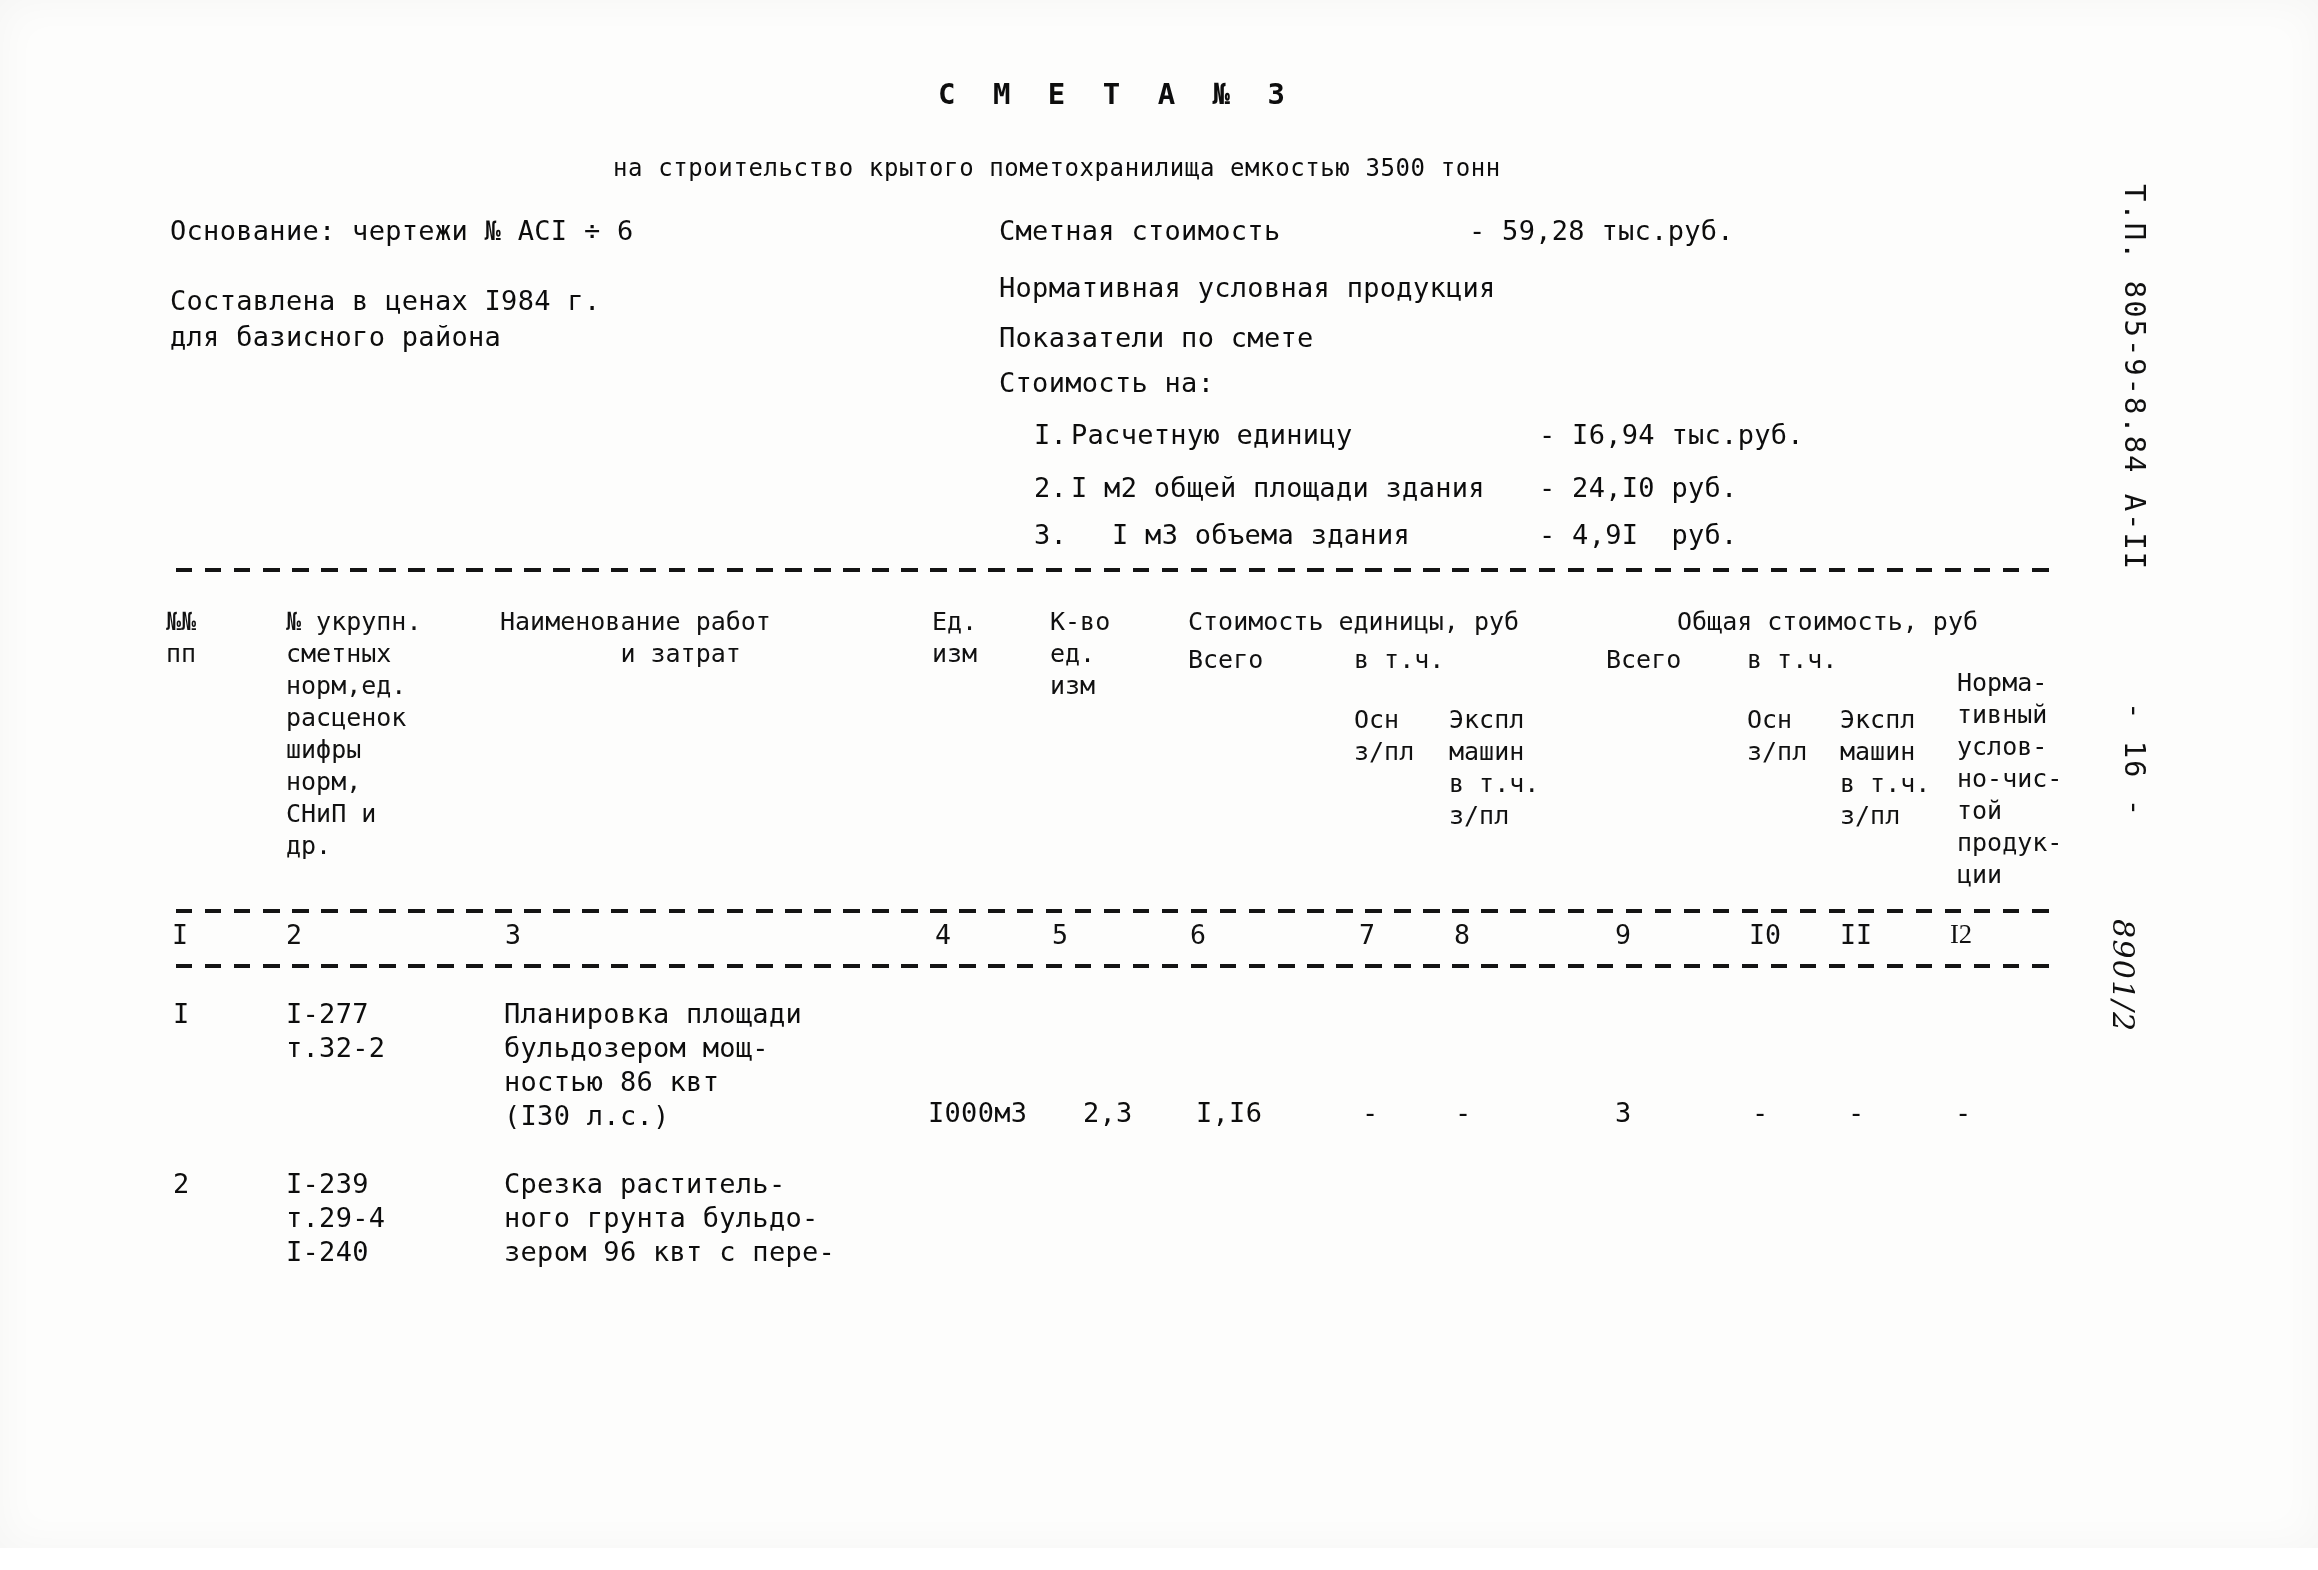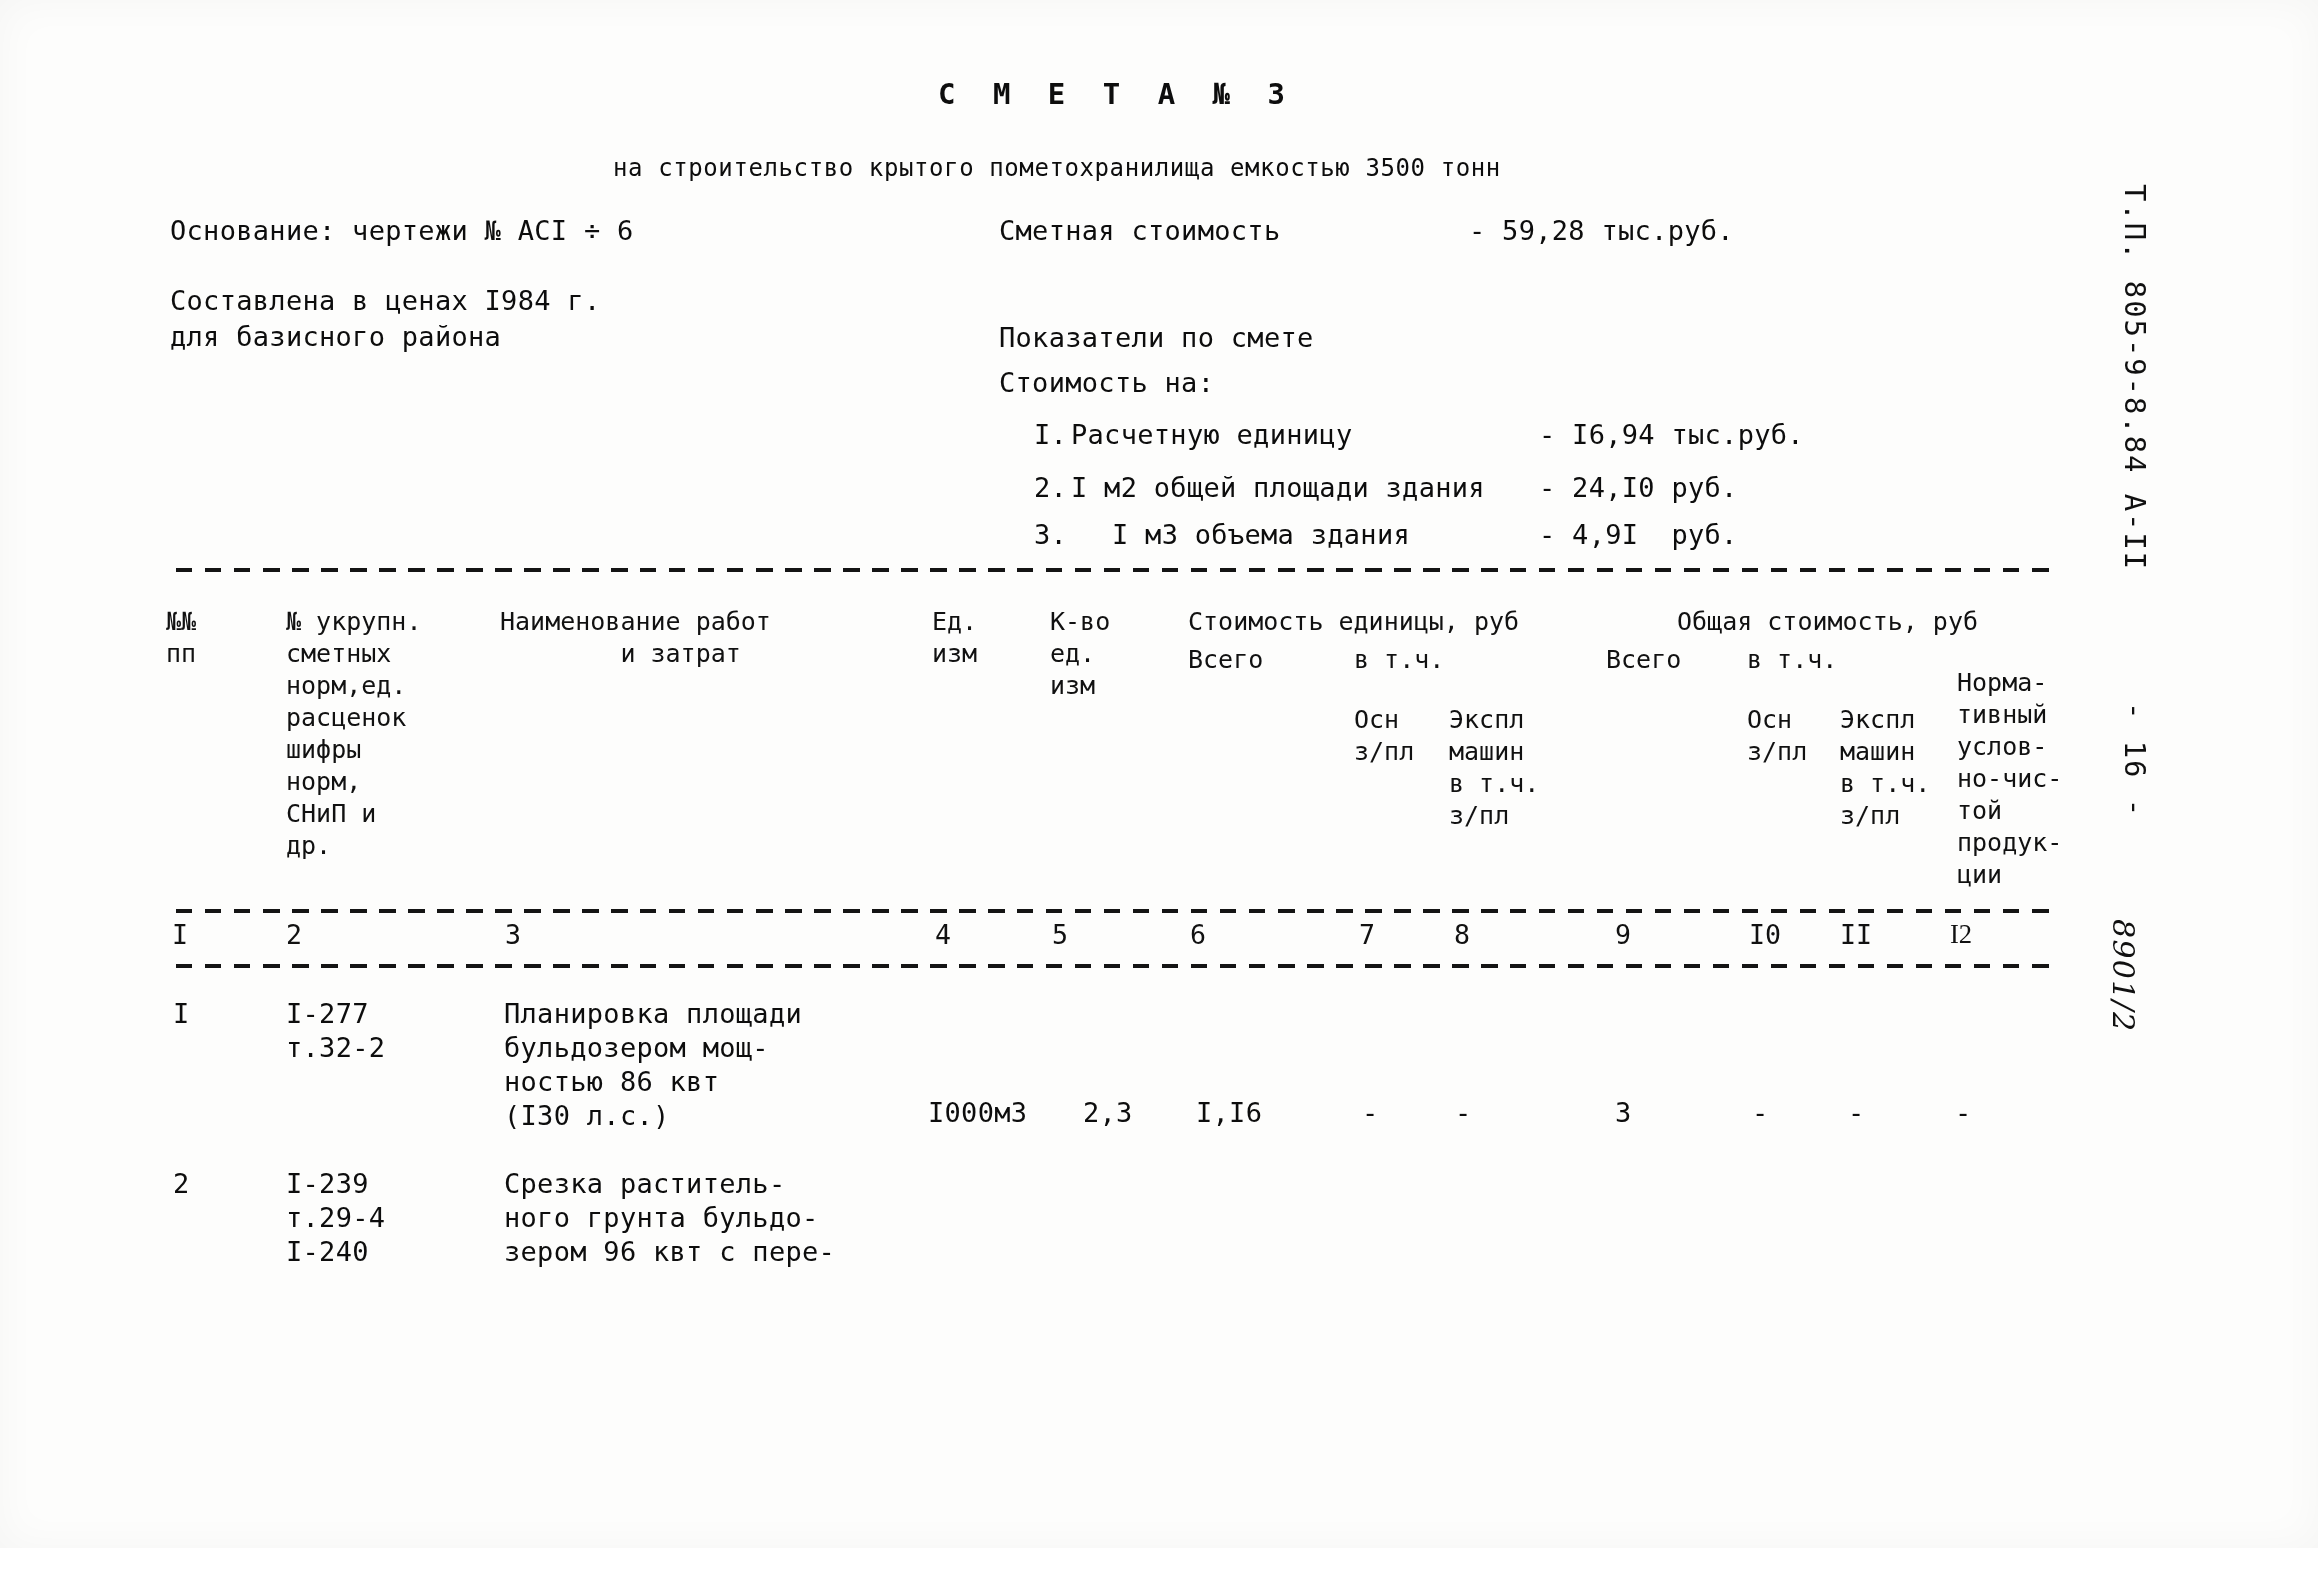--- a/index.html
+++ b/index.html
@@ -90,20 +90,21 @@
 
   <div class="t s42" style="left:170px; top:214px;">Основание: чертежи № АСI ÷ 6</div>
 
   <div class="t s42" style="left:170px; top:284px;">Составлена в ценах I984 г.</div>
 
   <div class="t s42" style="left:170px; top:320px;">для базисного района</div>
 
   <div class="t s42" style="left:999px; top:214px;">Сметная стоимость</div>
   <div class="t s42" style="left:1469px; top:214px;">- 59,28 тыс.руб.</div>
 
+  <div class="t s42" style="left:999px; top:271px;">Нормативная условная продукция</div>
 
   <div class="t s42" style="left:999px; top:321px;">Показатели по смете</div>
 
   <div class="t s42" style="left:999px; top:366px;">Стоимость на:</div>
 
   <div class="t s42" style="left:1034px; top:418px;">I.</div>
   <div class="t s42" style="left:1071px; top:418px;">Расчетную единицу</div>
   <div class="t s42" style="left:1539px; top:418px;">- I6,94 тыс.руб.</div>
 
   <div class="t s42" style="left:1034px; top:471px;">2.</div>

